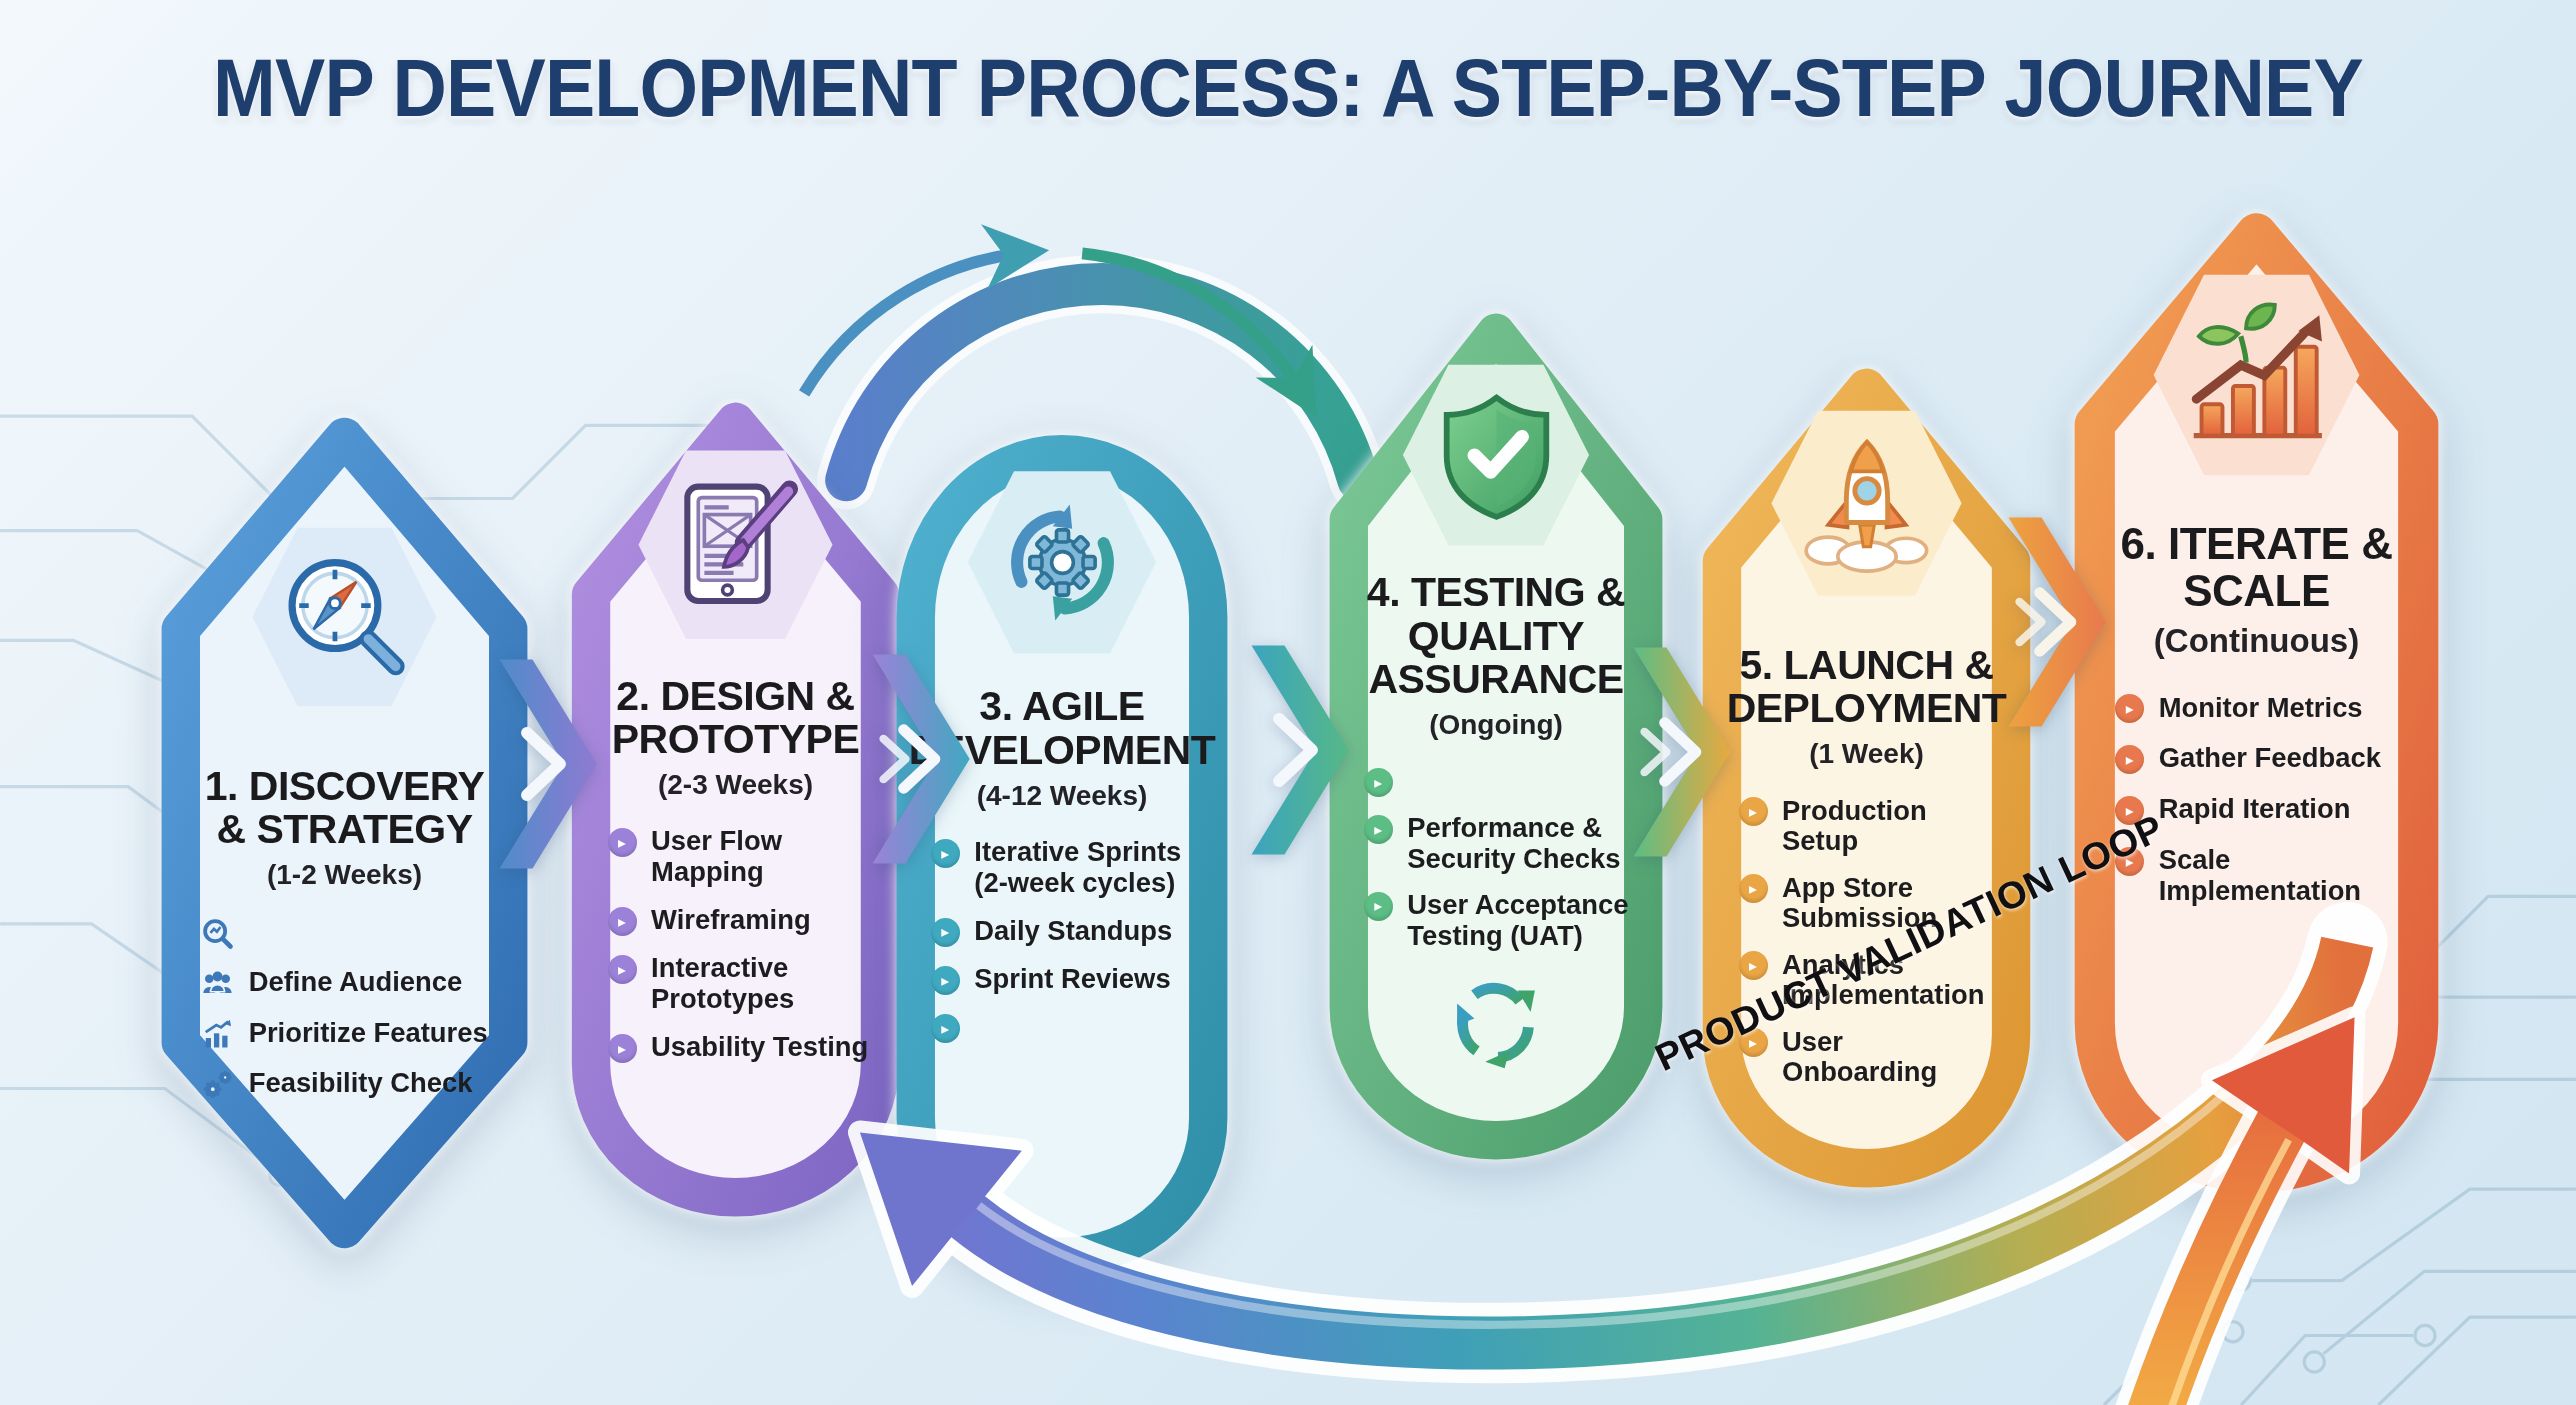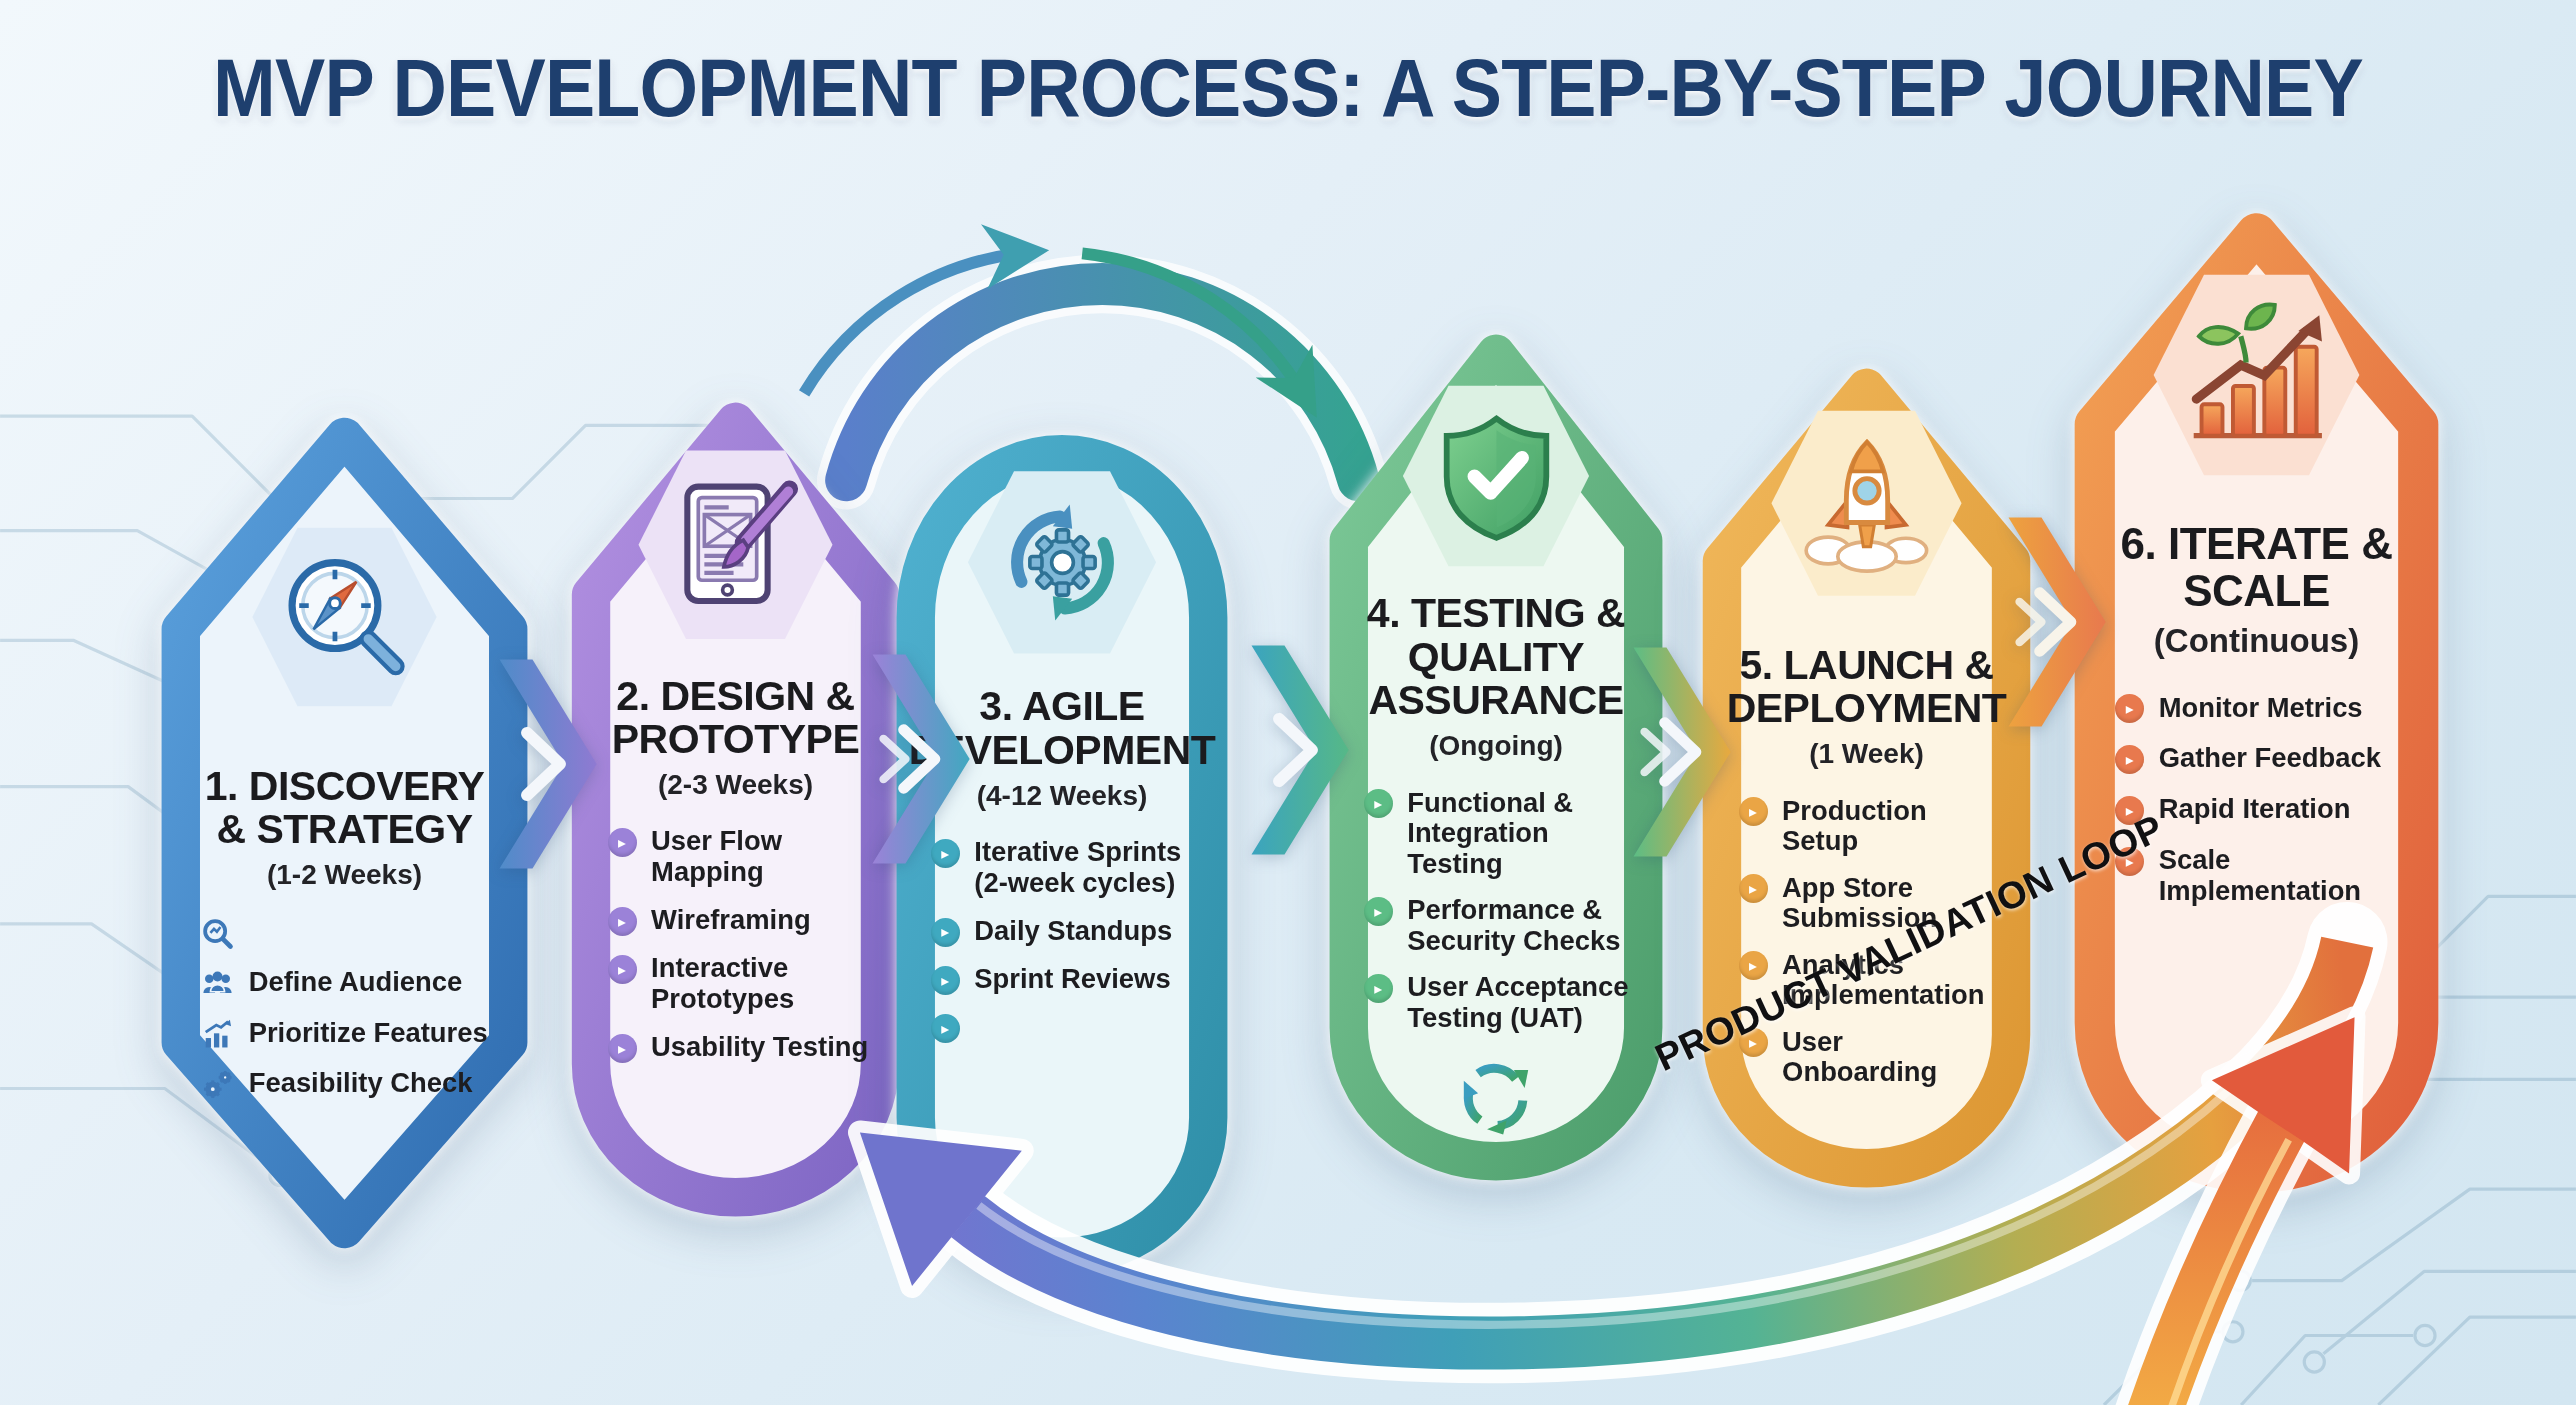--- a/index.html
+++ b/index.html
@@ -290,21 +290,21 @@
           <span class="dot" style="background:#3fa9c0">▸</span>
           <span class="txt">Sprint Reviews</span>
         </li>
       <li class="it">
           <span class="dot" style="background:#3fa9c0">▸</span>
         </li>
     </ul>
   </div>
 </div>
 
-<div class="card" style="left:1325px;top:330px;width:342px;height:855px">
+<div class="card" style="left:1325px;top:309px;width:342px;height:855px">
   <svg class="shape" width="342" height="855" viewBox="0 0 374 935">
     <defs>
         <linearGradient id="gb4" x1="0" y1="0" x2="1" y2="1">
           <stop offset="0" stop-color="#7cc897"></stop>
           <stop offset="1" stop-color="#4d9e6c"></stop>
         </linearGradient>
     <linearGradient id="gShield" x1="0" y1="0" x2="1" y2="1">
           <stop offset="0" stop-color="#7ed08f"></stop>
           <stop offset="1" stop-color="#3f9e63"></stop>
         </linearGradient>
@@ -317,21 +317,20 @@
         <path d="M60,10 C74,21 90,25 103,25 L103,60 C103,87 85,104 60,113 C35,104 17,87 17,60 L17,25 C30,25 46,21 60,10 Z" fill="url(#gShield)" stroke="#2c7f4d" stroke-width="5"></path>
         <path d="M60,20 C71,28 83,32 94,33 L94,60 C94,81 80,96 60,104 Z" fill="#59b377" opacity=".6"></path>
         <path d="M41,60 L55,74 L82,44" fill="none" stroke="#fff" stroke-width="12" stroke-linecap="round" stroke-linejoin="round"></path>
       </svg>
     </div>
     <div class="h" style="margin-top:18.3px">4. TESTING &amp; QUALITY ASSURANCE</div>
     <div class="dur">(Ongoing)</div>
     <ul class="items" style="margin-left:3.7px;gap:15.6px">
       <li class="it">
           <span class="dot" style="background:#5cbd85">▸</span>
-          <span class="txt">Functional &amp; Integration Testing</span>
         </li>
       <li class="it">
           <span class="dot" style="background:#5cbd85">▸</span>
           <span class="txt">Performance &amp; Security Checks</span>
         </li>
       <li class="it">
           <span class="dot" style="background:#5cbd85">▸</span>
           <span class="txt">User Acceptance Testing (UAT)</span>
         </li>
     </ul>

